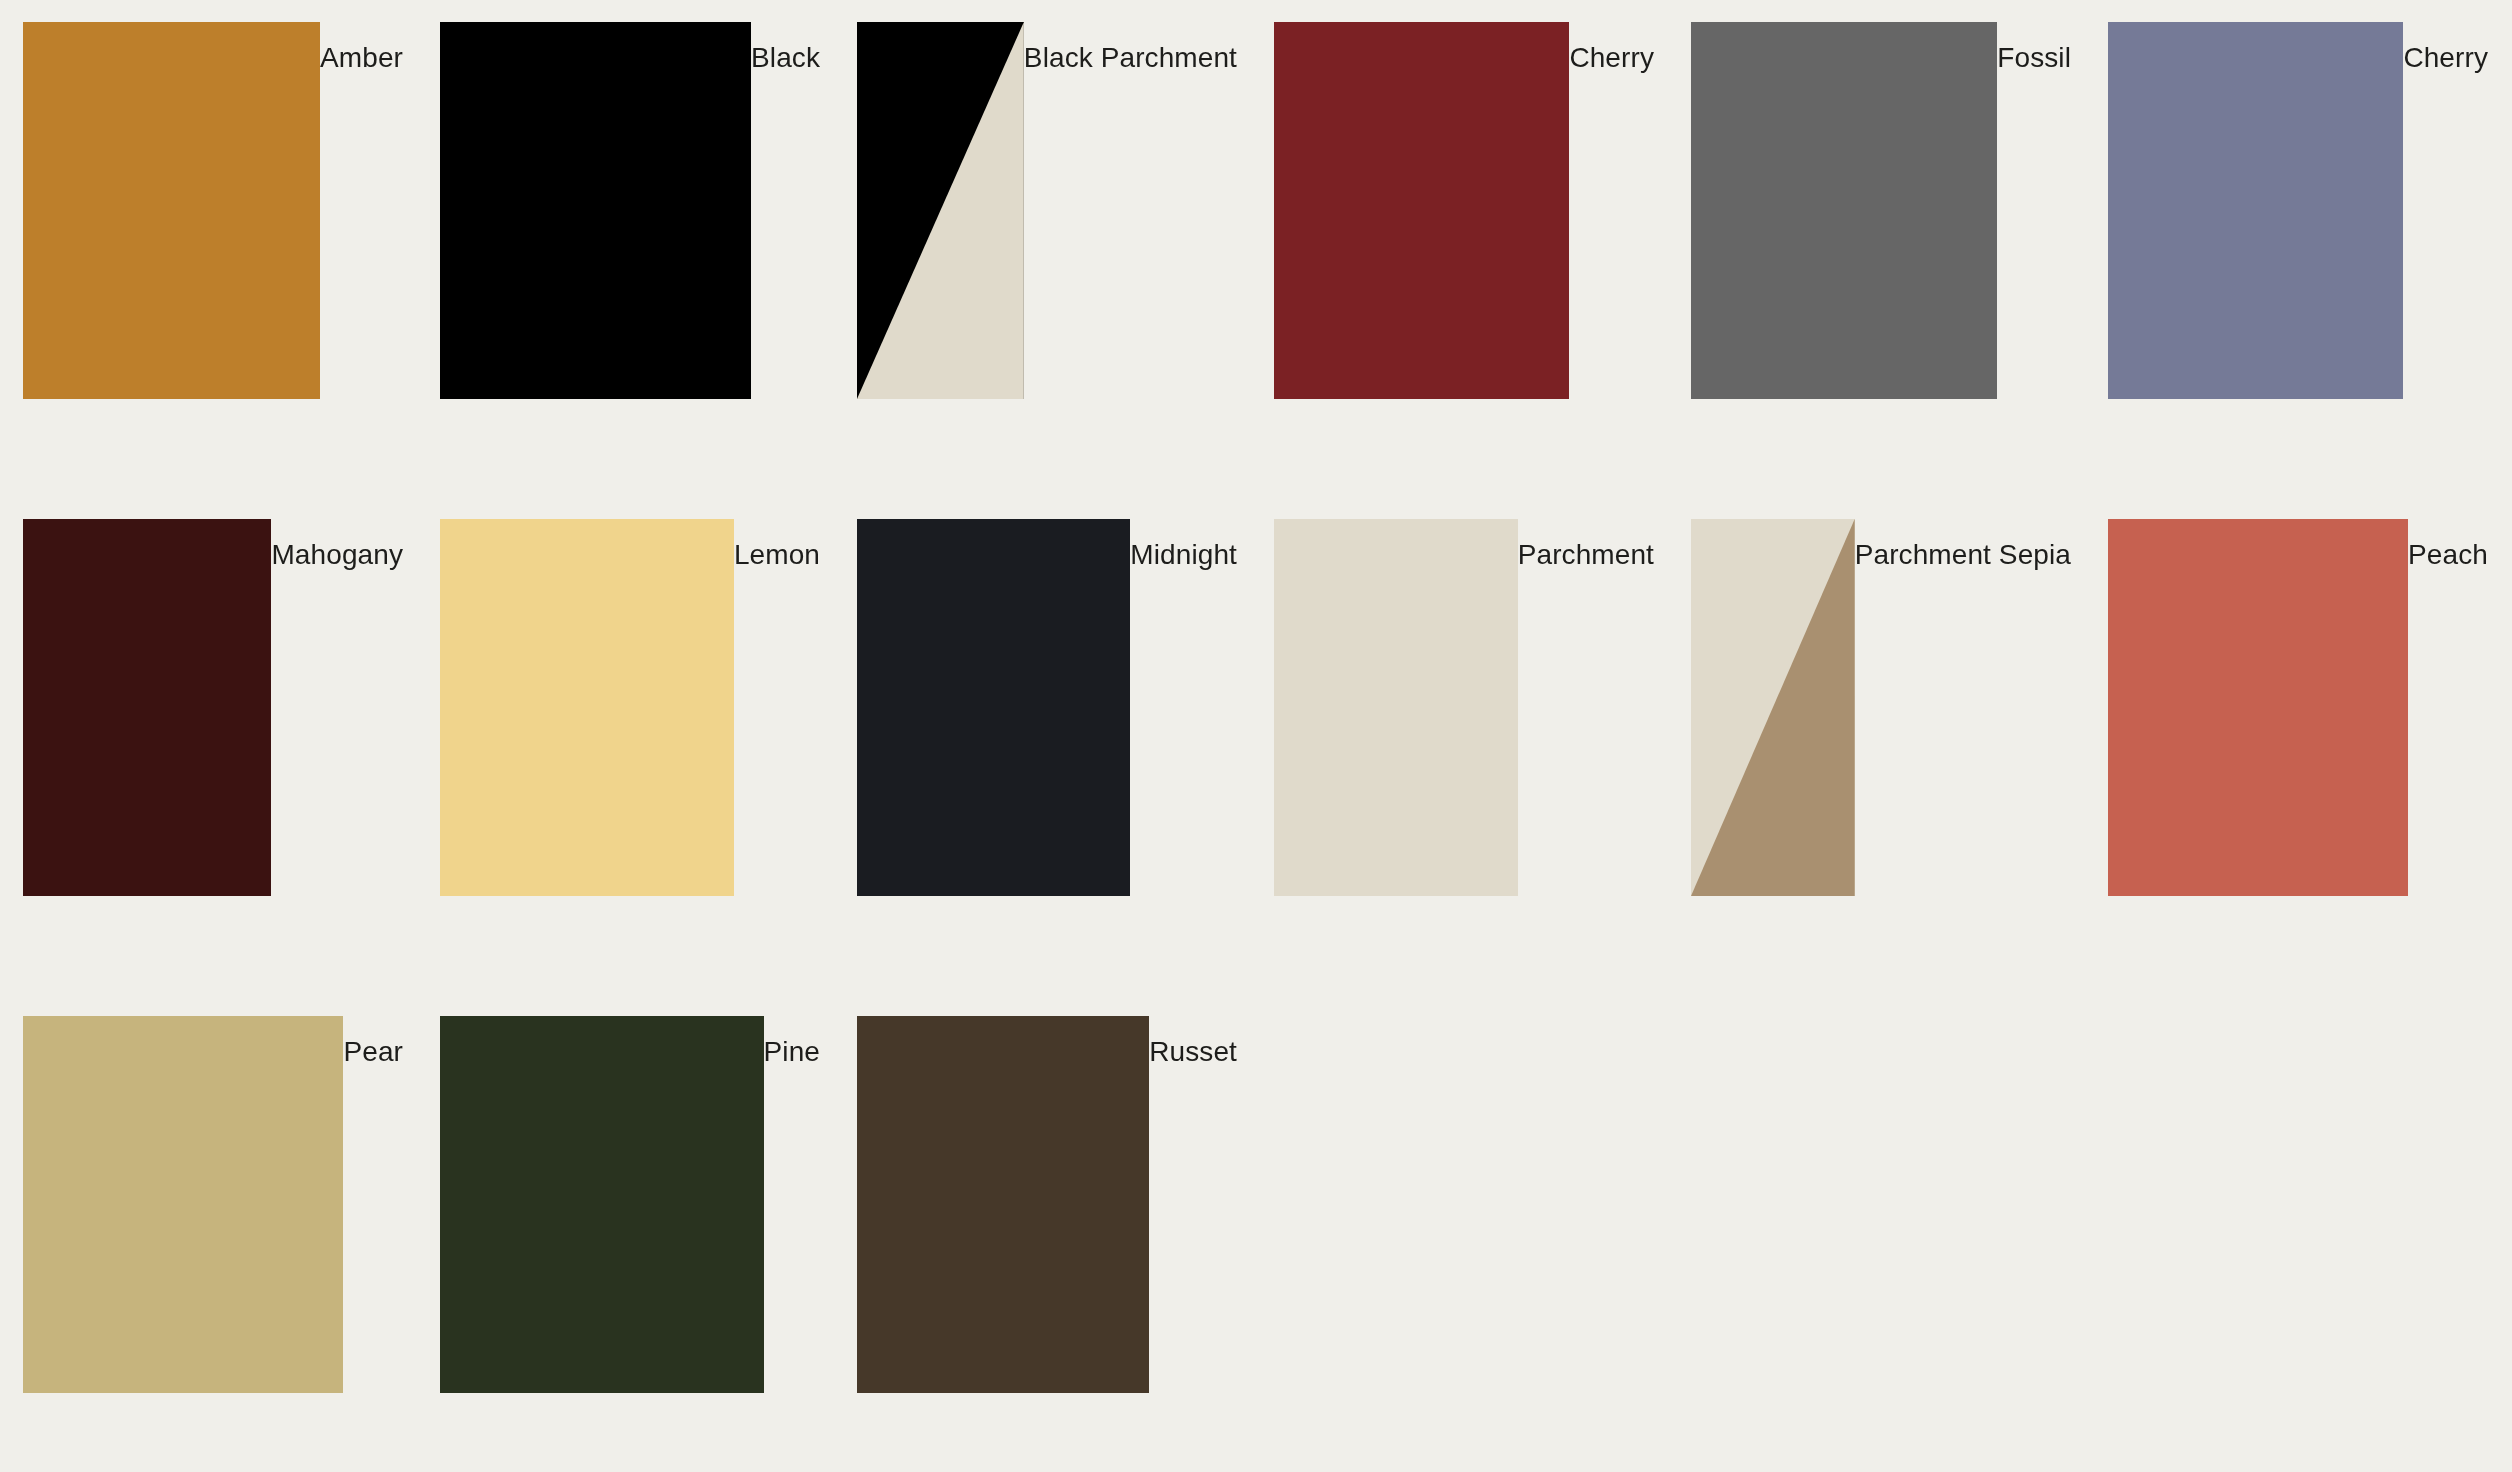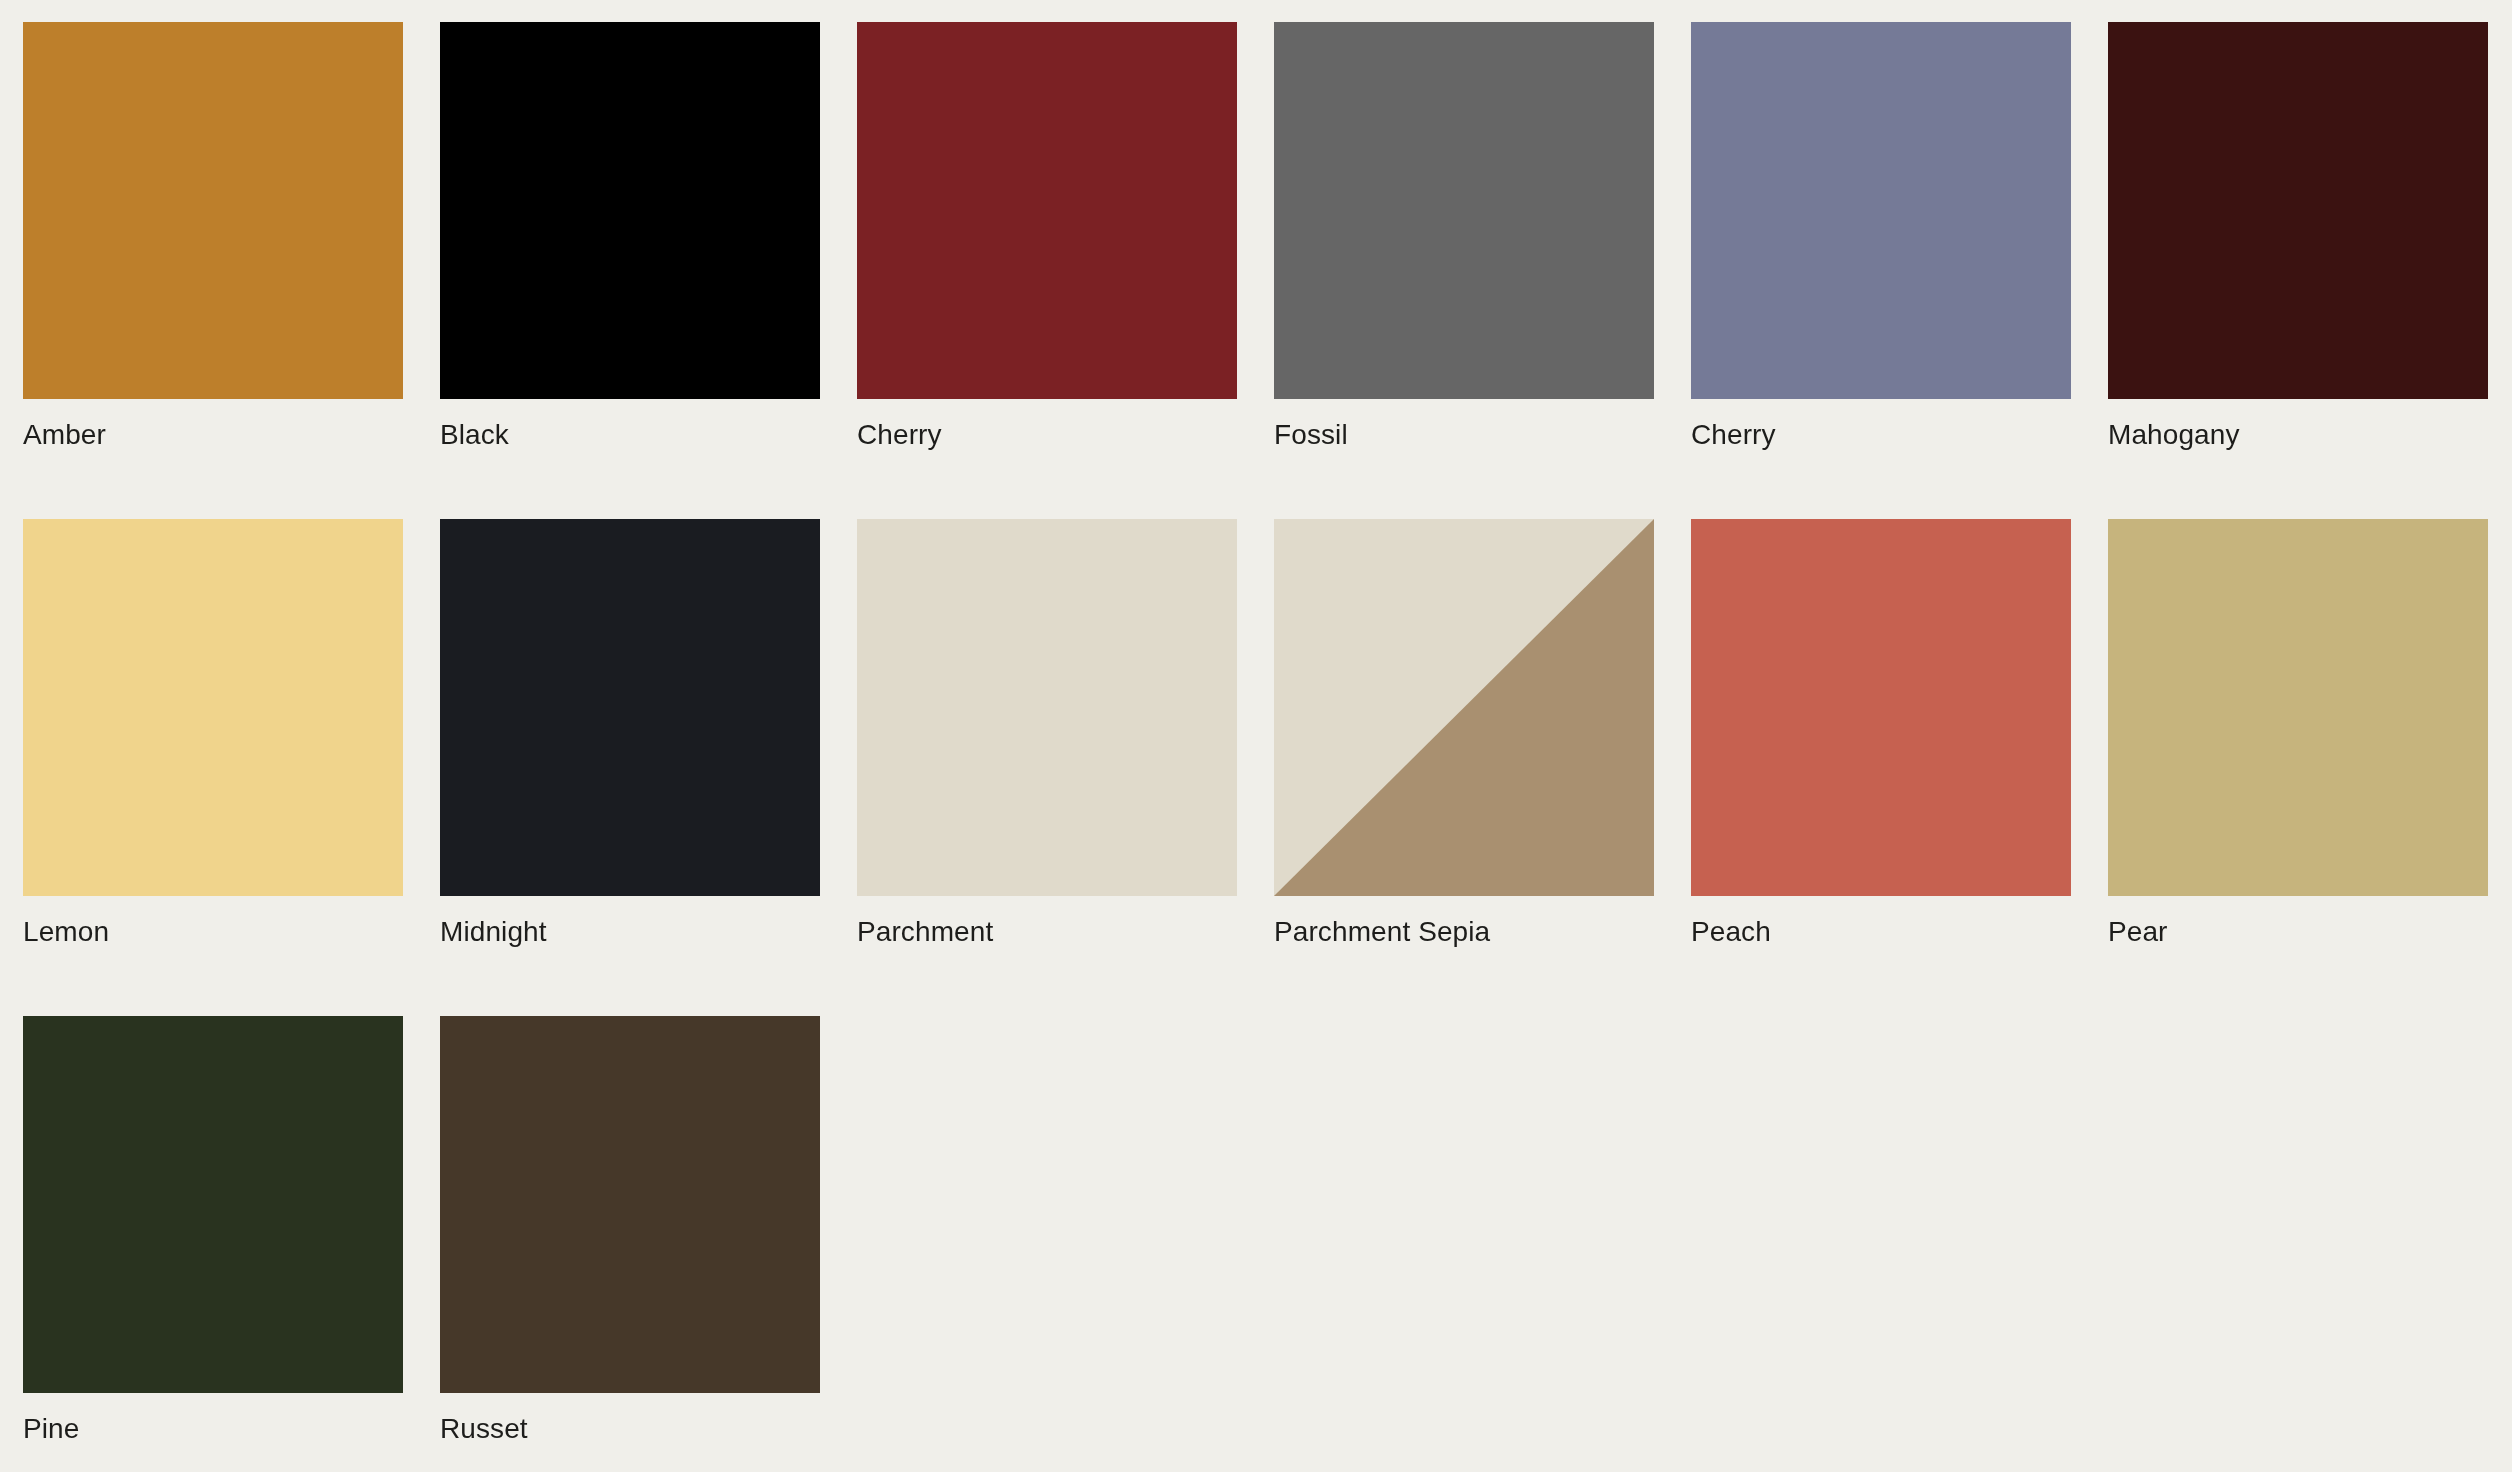--- a/index.html
+++ b/index.html
@@ -23,21 +23,21 @@
     display: grid;
     grid-template-columns: repeat(6, 380px);
     grid-template-rows: repeat(3, 497px);
     column-gap: 37px;
     row-gap: 0px;
     align-content: start;
   }
 
   .swatch-cell {
     display: flex;
-    flex-direction: column;
+    flex-direction: row;
     width: 380px;
   }
 
   .swatch-chip {
     width: 380px;
     height: 377px;
     display: block;
     position: relative;
     overflow: hidden;
   }
@@ -68,20 +68,27 @@
       <div class="swatch-chip">
         <div class="solid-fill" style="background: rgb(189, 127, 43);"></div>
       </div>
       <div class="swatch-label">Amber</div>
     </div>
     <div class="swatch-cell">
       <div class="swatch-chip">
         <div class="solid-fill" style="background: rgb(0, 0, 0);"></div>
       </div>
       <div class="swatch-label">Black</div>
+    </div>
+    <div class="swatch-cell">
+      <div class="swatch-chip">
+        <div class="diag-base" style="background: rgb(0, 0, 0);"></div>
+        <div class="diag-wedge" style="background: rgb(224, 218, 203); clip-path: polygon(0% 100%, 100% 0%, 100% 100%);"></div>
+      </div>
+      <div class="swatch-label">Black Parchment</div>
     </div>
     <div class="swatch-cell">
       <div class="swatch-chip">
         <div class="solid-fill" style="background: rgb(123, 33, 36);"></div>
       </div>
       <div class="swatch-label">Cherry</div>
     </div>
     <div class="swatch-cell">
       <div class="swatch-chip">
         <div class="solid-fill" style="background: rgb(102, 102, 102);"></div>

